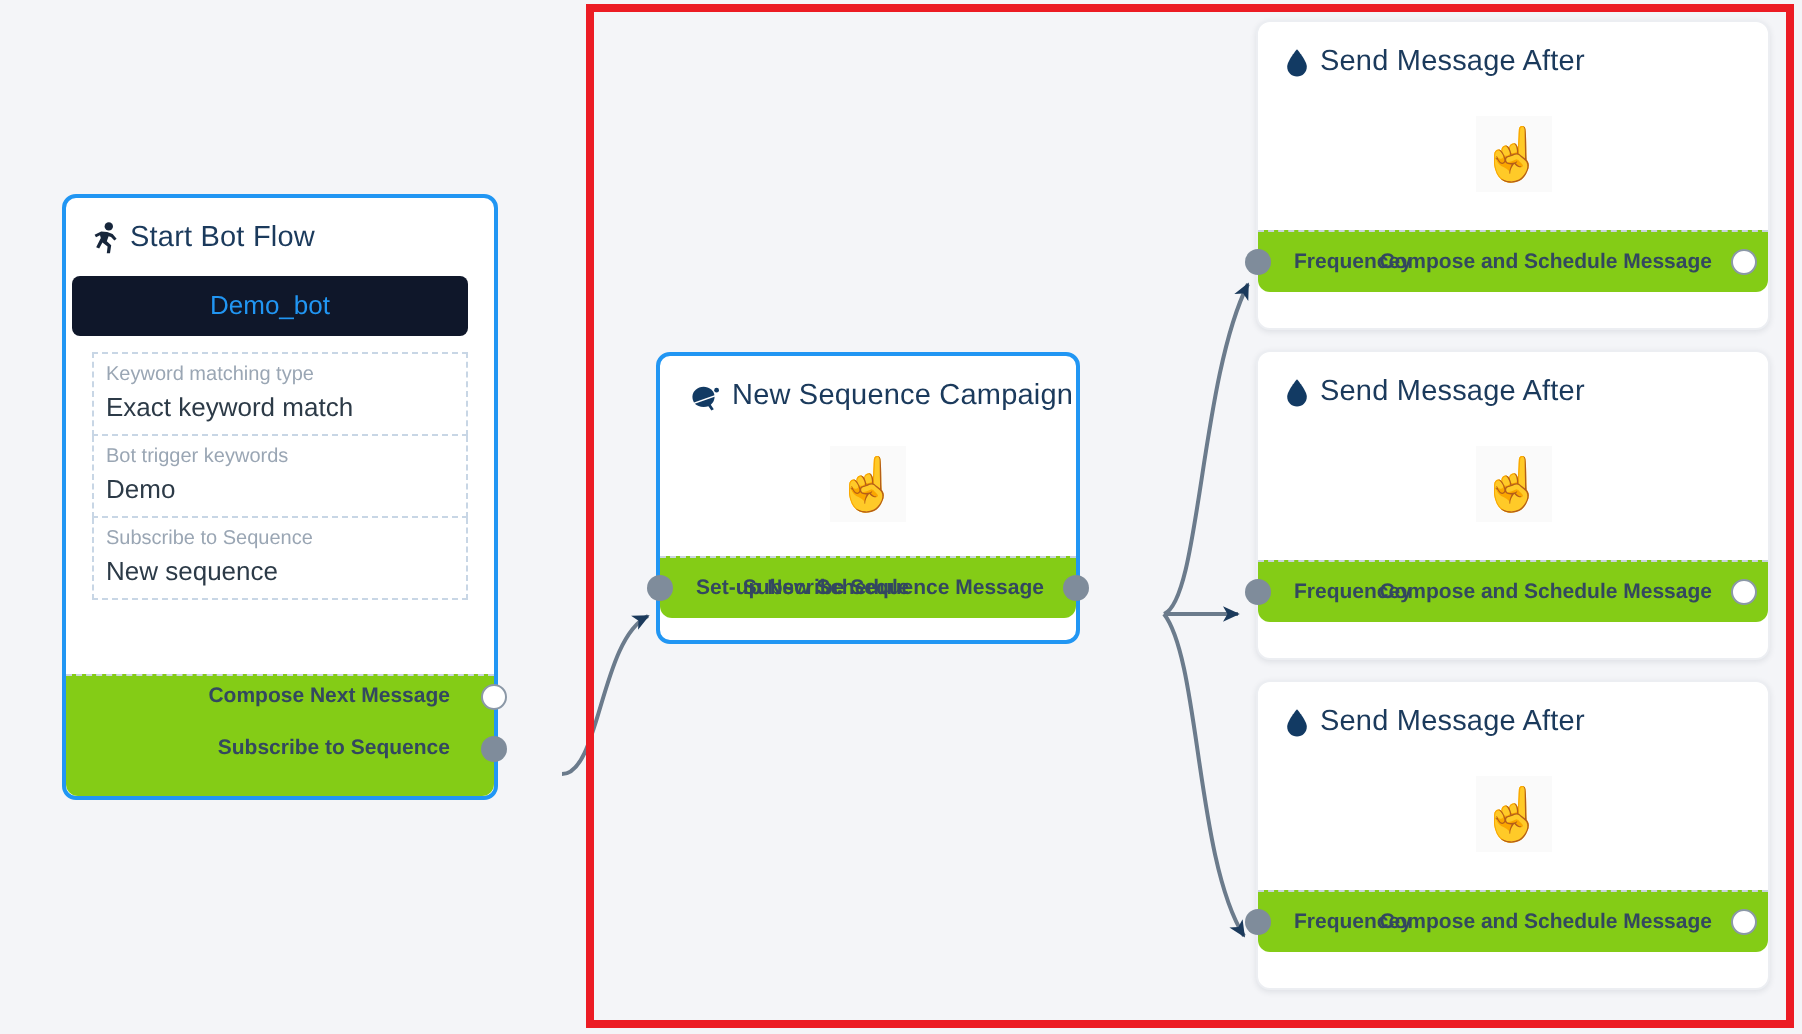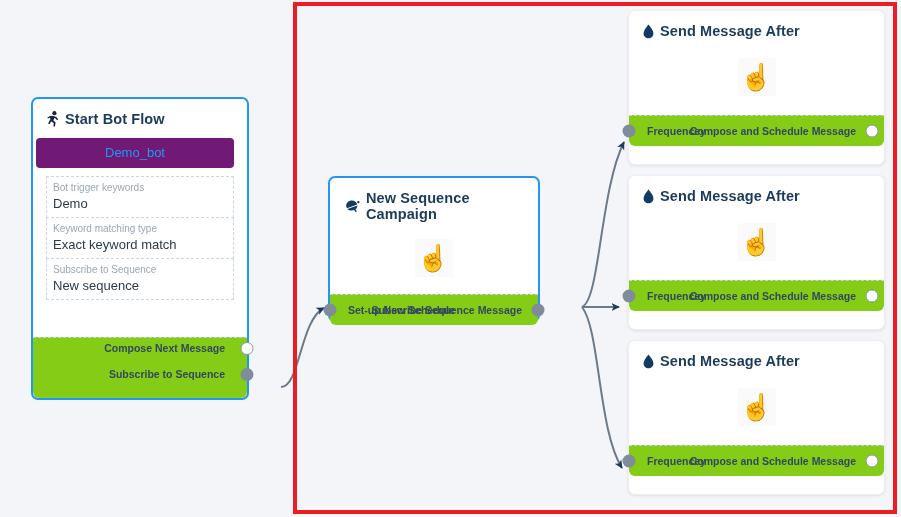--- a/index.html
+++ b/index.html
@@ -46,33 +46,33 @@
     border: 2px solid #2196f3;
     border-radius: 7px;
   }
   .node.plain-node {
     border: 1px solid #eceef2;
     border-radius: 7px;
     box-shadow: 0 1px 3px rgba(30,40,60,0.10);
   }
   .node-title {
     display: flex;
-    align-items: center;
+    align-items: flex-end;
     gap: 6px;
     font-size: 14.5px;
-    font-weight: bold;
+    font-weight: normal;
     color: #1b3a5c;
     padding: 12px 0 0 14px;
     letter-spacing: 0.1px;
   }
   .node-title .ico { display:flex; align-items:center; }
   
   .bot-pill {
     margin: 11px 13px 0 3px;
-    background: #701a75;
+    background: #0f172a;
     border-radius: 4px;
     color: #2196f3;
     font-size: 13px;
     text-align: center;
     padding: 7px 0 8px 0;
   }
   .fields {
     margin: 8px 13px 0 13px;
   }
   .field {
@@ -181,26 +181,26 @@
           <path d="M6.6 5.0 L9.3 6.0 L11.3 8.4 L10.2 9.3 L8.5 7.5 L7.3 7.1 L6.4 9.6 L8.6 11.6 L8.0 15.6 L6.4 15.6 L6.8 12.2 L4.2 10.2 L2.6 13.3 L1.1 12.6 L3.4 8.0 L3.0 6.6 L1.0 7.6 L0.3 6.4 L3.6 4.7 Z" fill="#17263b"></path>
         </svg>
       </span>
       <span>Start Bot Flow</span>
     </div>
 
     <div class="bot-pill">Demo_bot</div>
 
     <div class="fields">
       <div class="field">
+        <div class="field-label">Keyword matching type</div>
+        <div class="field-value">Exact keyword match</div>
+      </div>
+      <div class="field">
         <div class="field-label">Bot trigger keywords</div>
         <div class="field-value">Demo</div>
-      </div>
-      <div class="field">
-        <div class="field-label">Keyword matching type</div>
-        <div class="field-value">Exact keyword match</div>
       </div>
       <div class="field">
         <div class="field-label">Subscribe to Sequence</div>
         <div class="field-value">New sequence</div>
       </div>
     </div>
 
     <div class="node-footer footer-stack">
       <div class="port-row">
         <span class="port-label">Compose Next Message</span>

